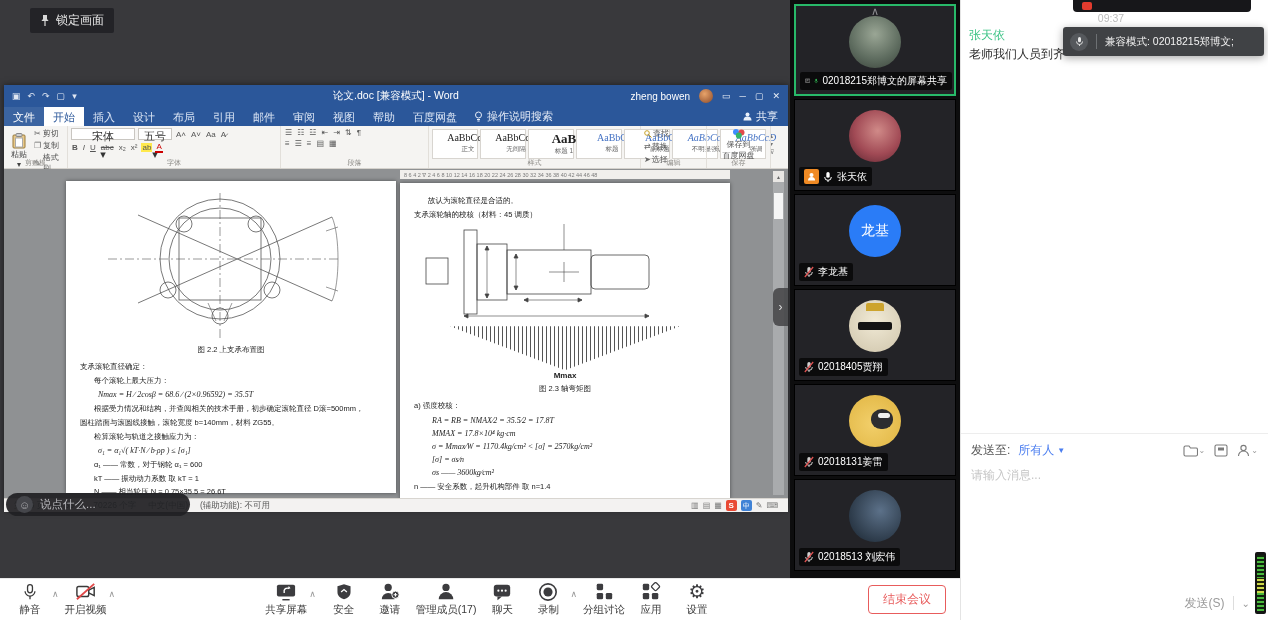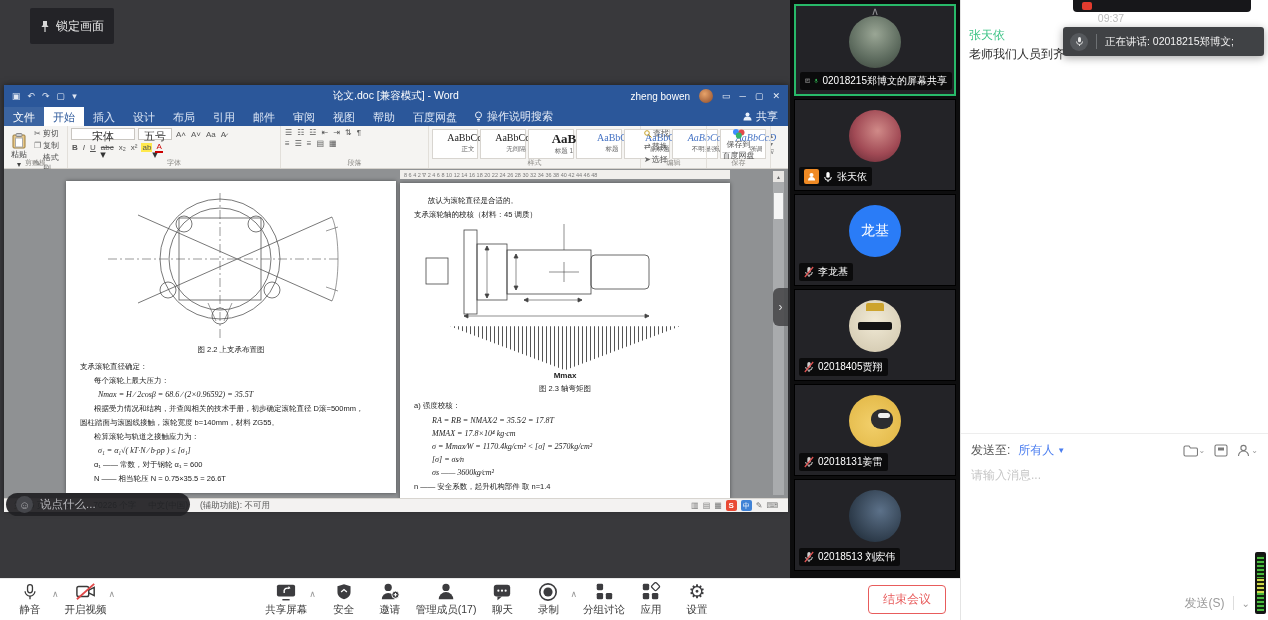--- a/index.html
+++ b/index.html
@@ -1,21 +1,21 @@
 <!DOCTYPE html>
 <html><head>
 <meta charset="utf-8">
 <style>
   html,body{margin:0;padding:0;background:#000;}
   *{box-sizing:border-box;font-family:"Liberation Sans",sans-serif;}
   .screen{position:relative;width:1268px;height:620px;overflow:hidden;background:#39393c;}
 
   
   .stage{position:absolute;left:0;top:0;width:960px;height:620px;background:#39393c;}
-  .pin-chip{position:absolute;left:30px;top:8px;height:36px;background:#232327;border-radius:2px;
+  .pin-chip{position:absolute;left:30px;top:8px;height:25px;background:#232327;border-radius:2px;
     display:flex;align-items:center;gap:6px;padding:0 10px;color:#e8e8e8;font-size:12px;cursor:pointer;}
 
   
   .word{position:absolute;left:4px;top:85px;width:784px;height:425px;background:#fff;
     box-shadow:0 0 6px rgba(0,0,0,.5);font-size:11px;}
   .titlebar{height:22px;background:#2b579a;color:#fff;display:flex;align-items:center;position:relative;font-size:10px;}
   .qat{display:flex;align-items:center;gap:7px;padding-left:8px;font-size:9px;color:#dfe6f2;}
   .wtitle{position:absolute;left:0;right:0;text-align:center;font-size:10.5px;pointer-events:none;}
   .tb-right{margin-left:auto;display:flex;align-items:center;gap:9px;padding-right:8px;z-index:2;}
   .acct-avatar{width:14px;height:14px;border-radius:50%;background:radial-gradient(circle at 40% 35%,#e8a36a,#8a4a2a);}
@@ -401,20 +401,21 @@
           </svg>
           <div class="caption">图 2.2 上支承布置图</div>
           <div class="doc-line">支承滚轮直径确定：</div>
           <div class="doc-line indent">每个滚轮上最大压力：</div>
           <div class="math">Nmax = H ∕ 2cosβ = 68.6 ∕ (2×0.96592) = 35.5T</div>
           <div class="doc-line indent">根据受力情况和结构，并查阅相关的技术手册，初步确定滚轮直径 D滚=500mm，</div>
           <div class="doc-line">圆柱踏面与滚圆线接触，滚轮宽度 b=140mm，材料 ZG55。</div>
           <div class="doc-line indent">检算滚轮与轨道之接触应力为：</div>
           <div class="math">σ₁ = α₁√( kT·N ∕ b·ρp ) ≤ [σ₁]</div>
           <div class="doc-line indent">α₁ —— 常数，对于钢轮  α₁ = 600</div>
+          <div class="doc-line indent">kT —— 振动动力系数  取 kT = 1</div>
           <div class="doc-line indent">N —— 相当轮压  N = 0.75×35.5 = 26.6T</div>
 
         </div>
 
         <div class="page page-right">
           <div class="doc-line indent">故认为滚轮直径是合适的。</div>
           <div class="doc-line">支承滚轮轴的校核（材料：45  调质）</div>
           <svg width="300" height="100" viewBox="0 0 300 100">
             <g stroke="#444" fill="none" stroke-width="0.8">
               <rect x="12" y="36" width="22" height="26"></rect>
@@ -693,21 +694,21 @@
 
     <div class="speak-toast">
       <span class="toast-mic">
         <svg width="9" height="11" viewBox="0 0 12 14">
           <rect x="4" y="1" width="4" height="7" rx="2" fill="#e8e8e8"></rect>
           <path d="M2 7a4 4 0 0 0 8 0" fill="none" stroke="#e8e8e8" stroke-width="1.2"></path>
           <line x1="6" y1="11" x2="6" y2="13" stroke="#e8e8e8" stroke-width="1.2"></line>
         </svg>
       </span>
       <span class="toast-div"></span>
-      <span class="toast-text">正在讲话: 02018215郑博文;</span>
+      <span class="toast-text">兼容模式: 02018215郑博文;</span>
     </div>
 
     <div class="compose">
       <div class="sendto-row">
         <span>发送至:</span>
         <span class="audience">所有人</span>
         <span class="aud-caret">▼</span>
         <span class="compose-icons">
           <span class="cicon">
             <svg width="15" height="13" viewBox="0 0 15 13">

